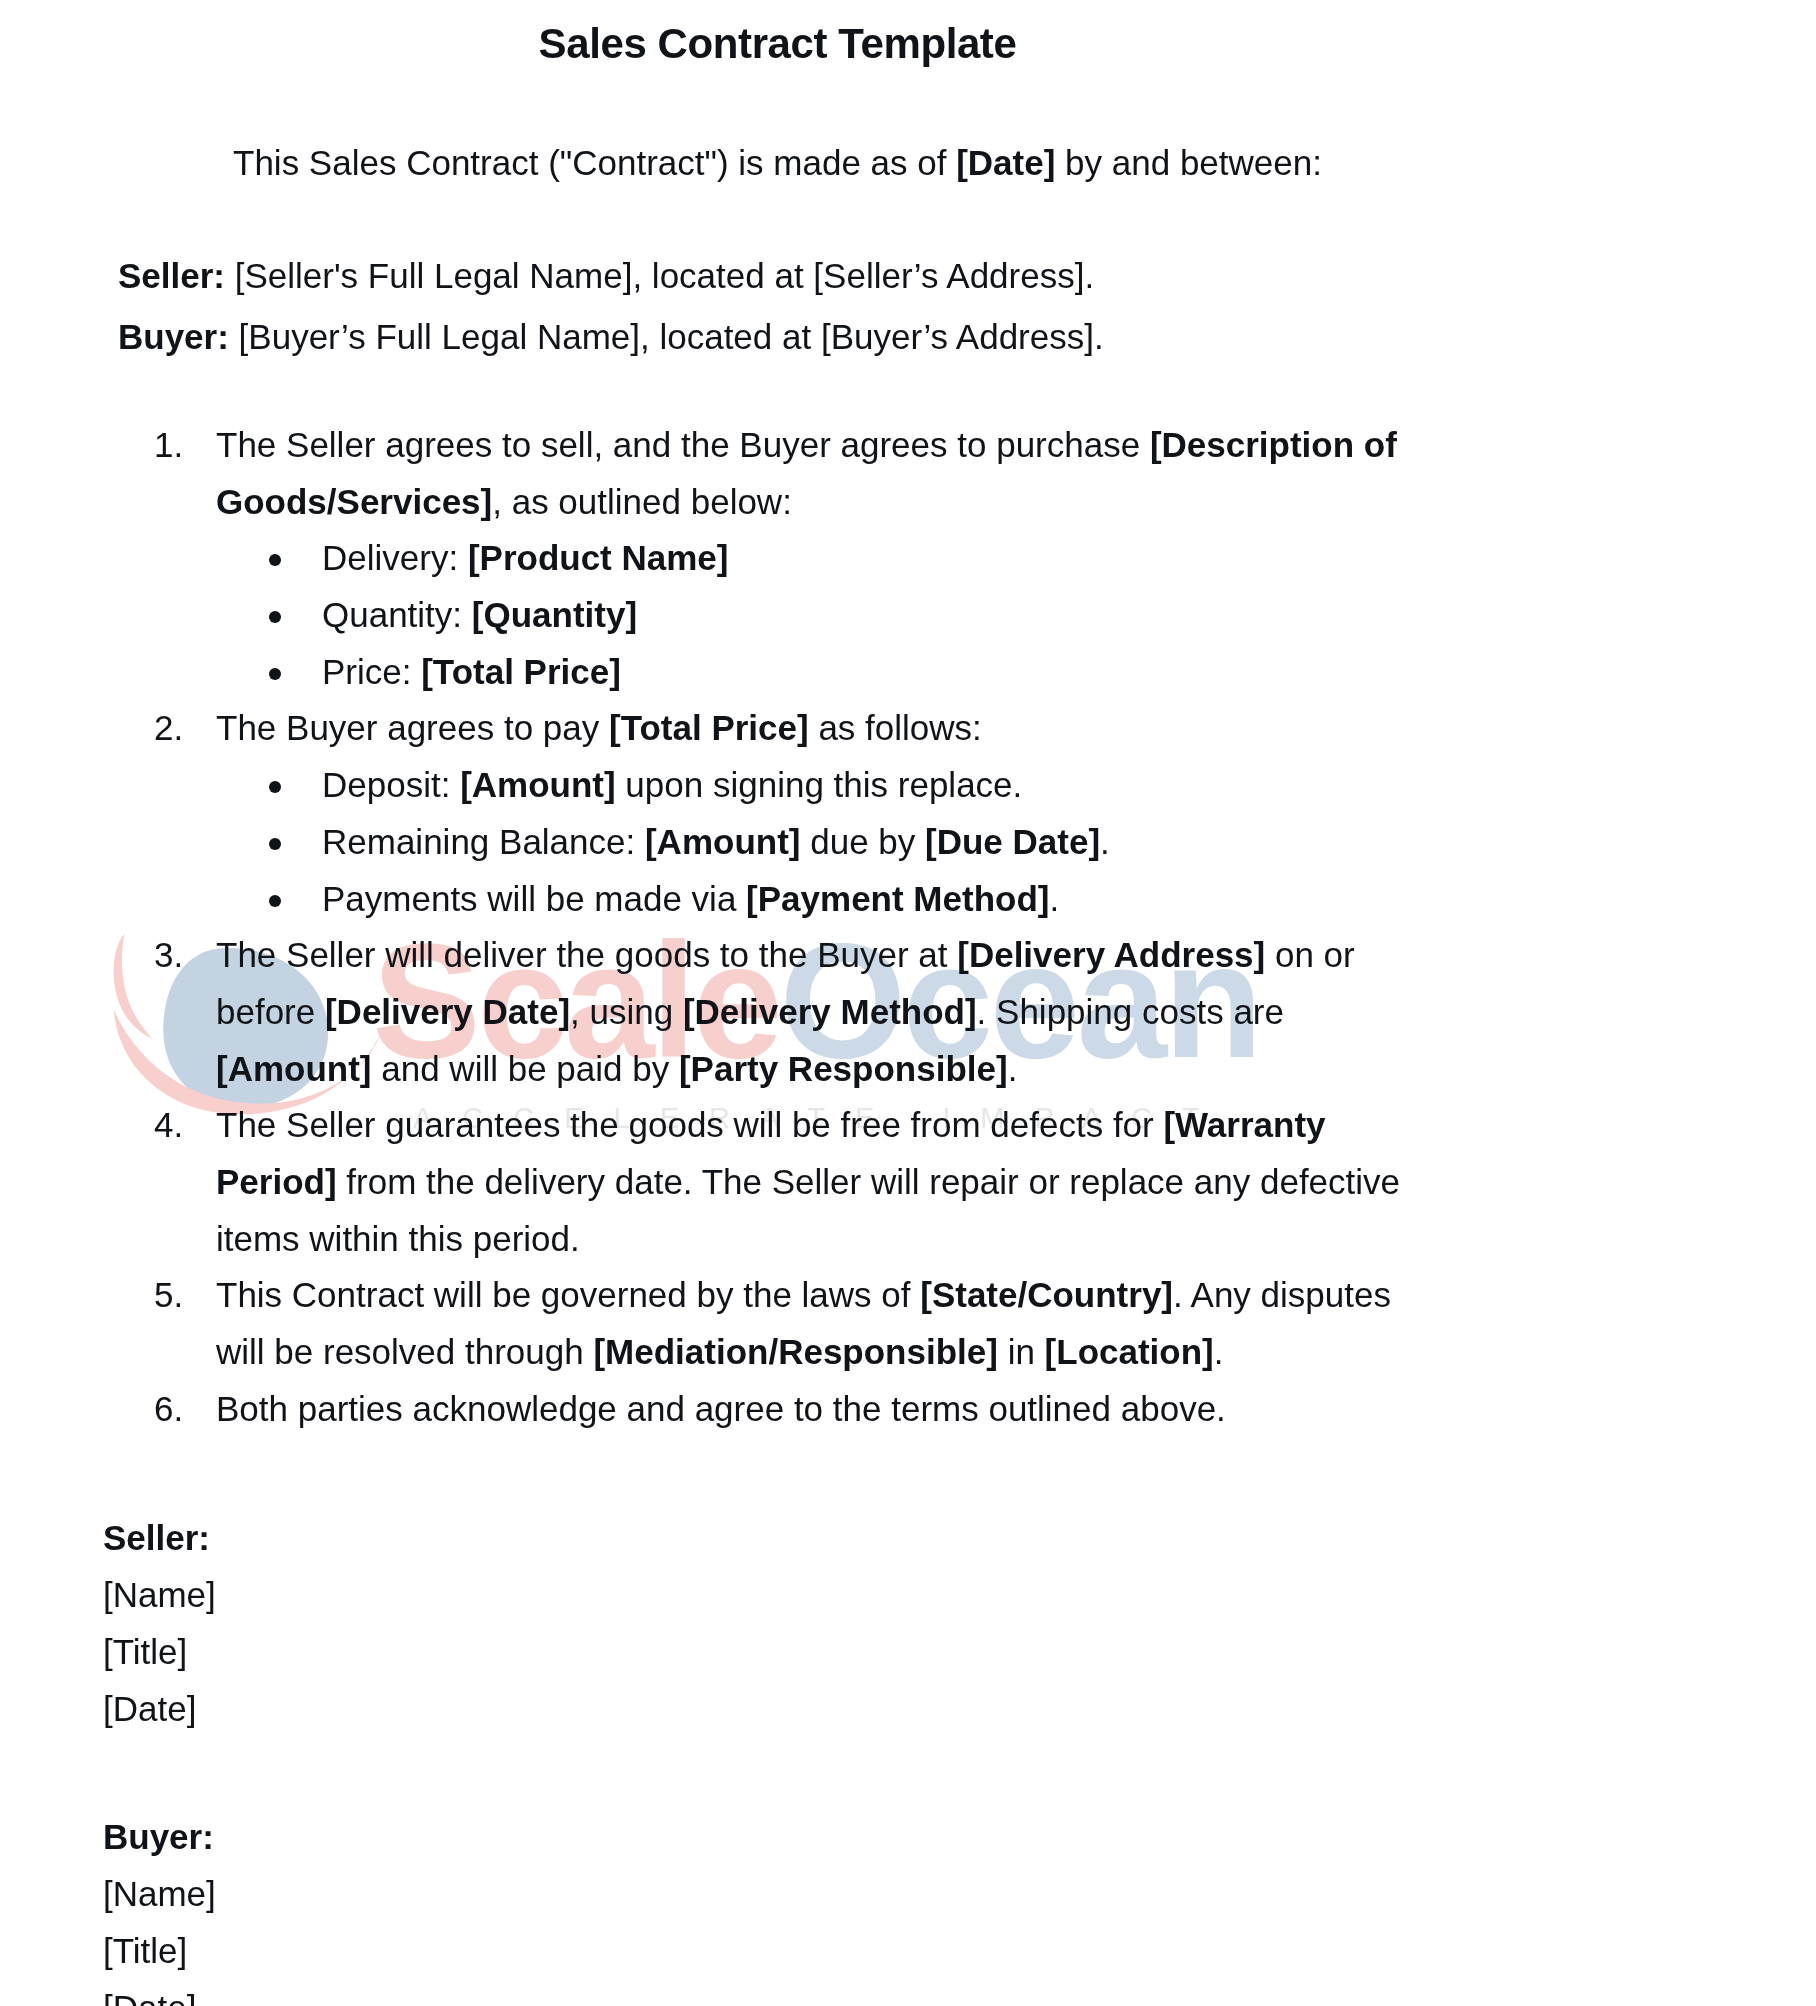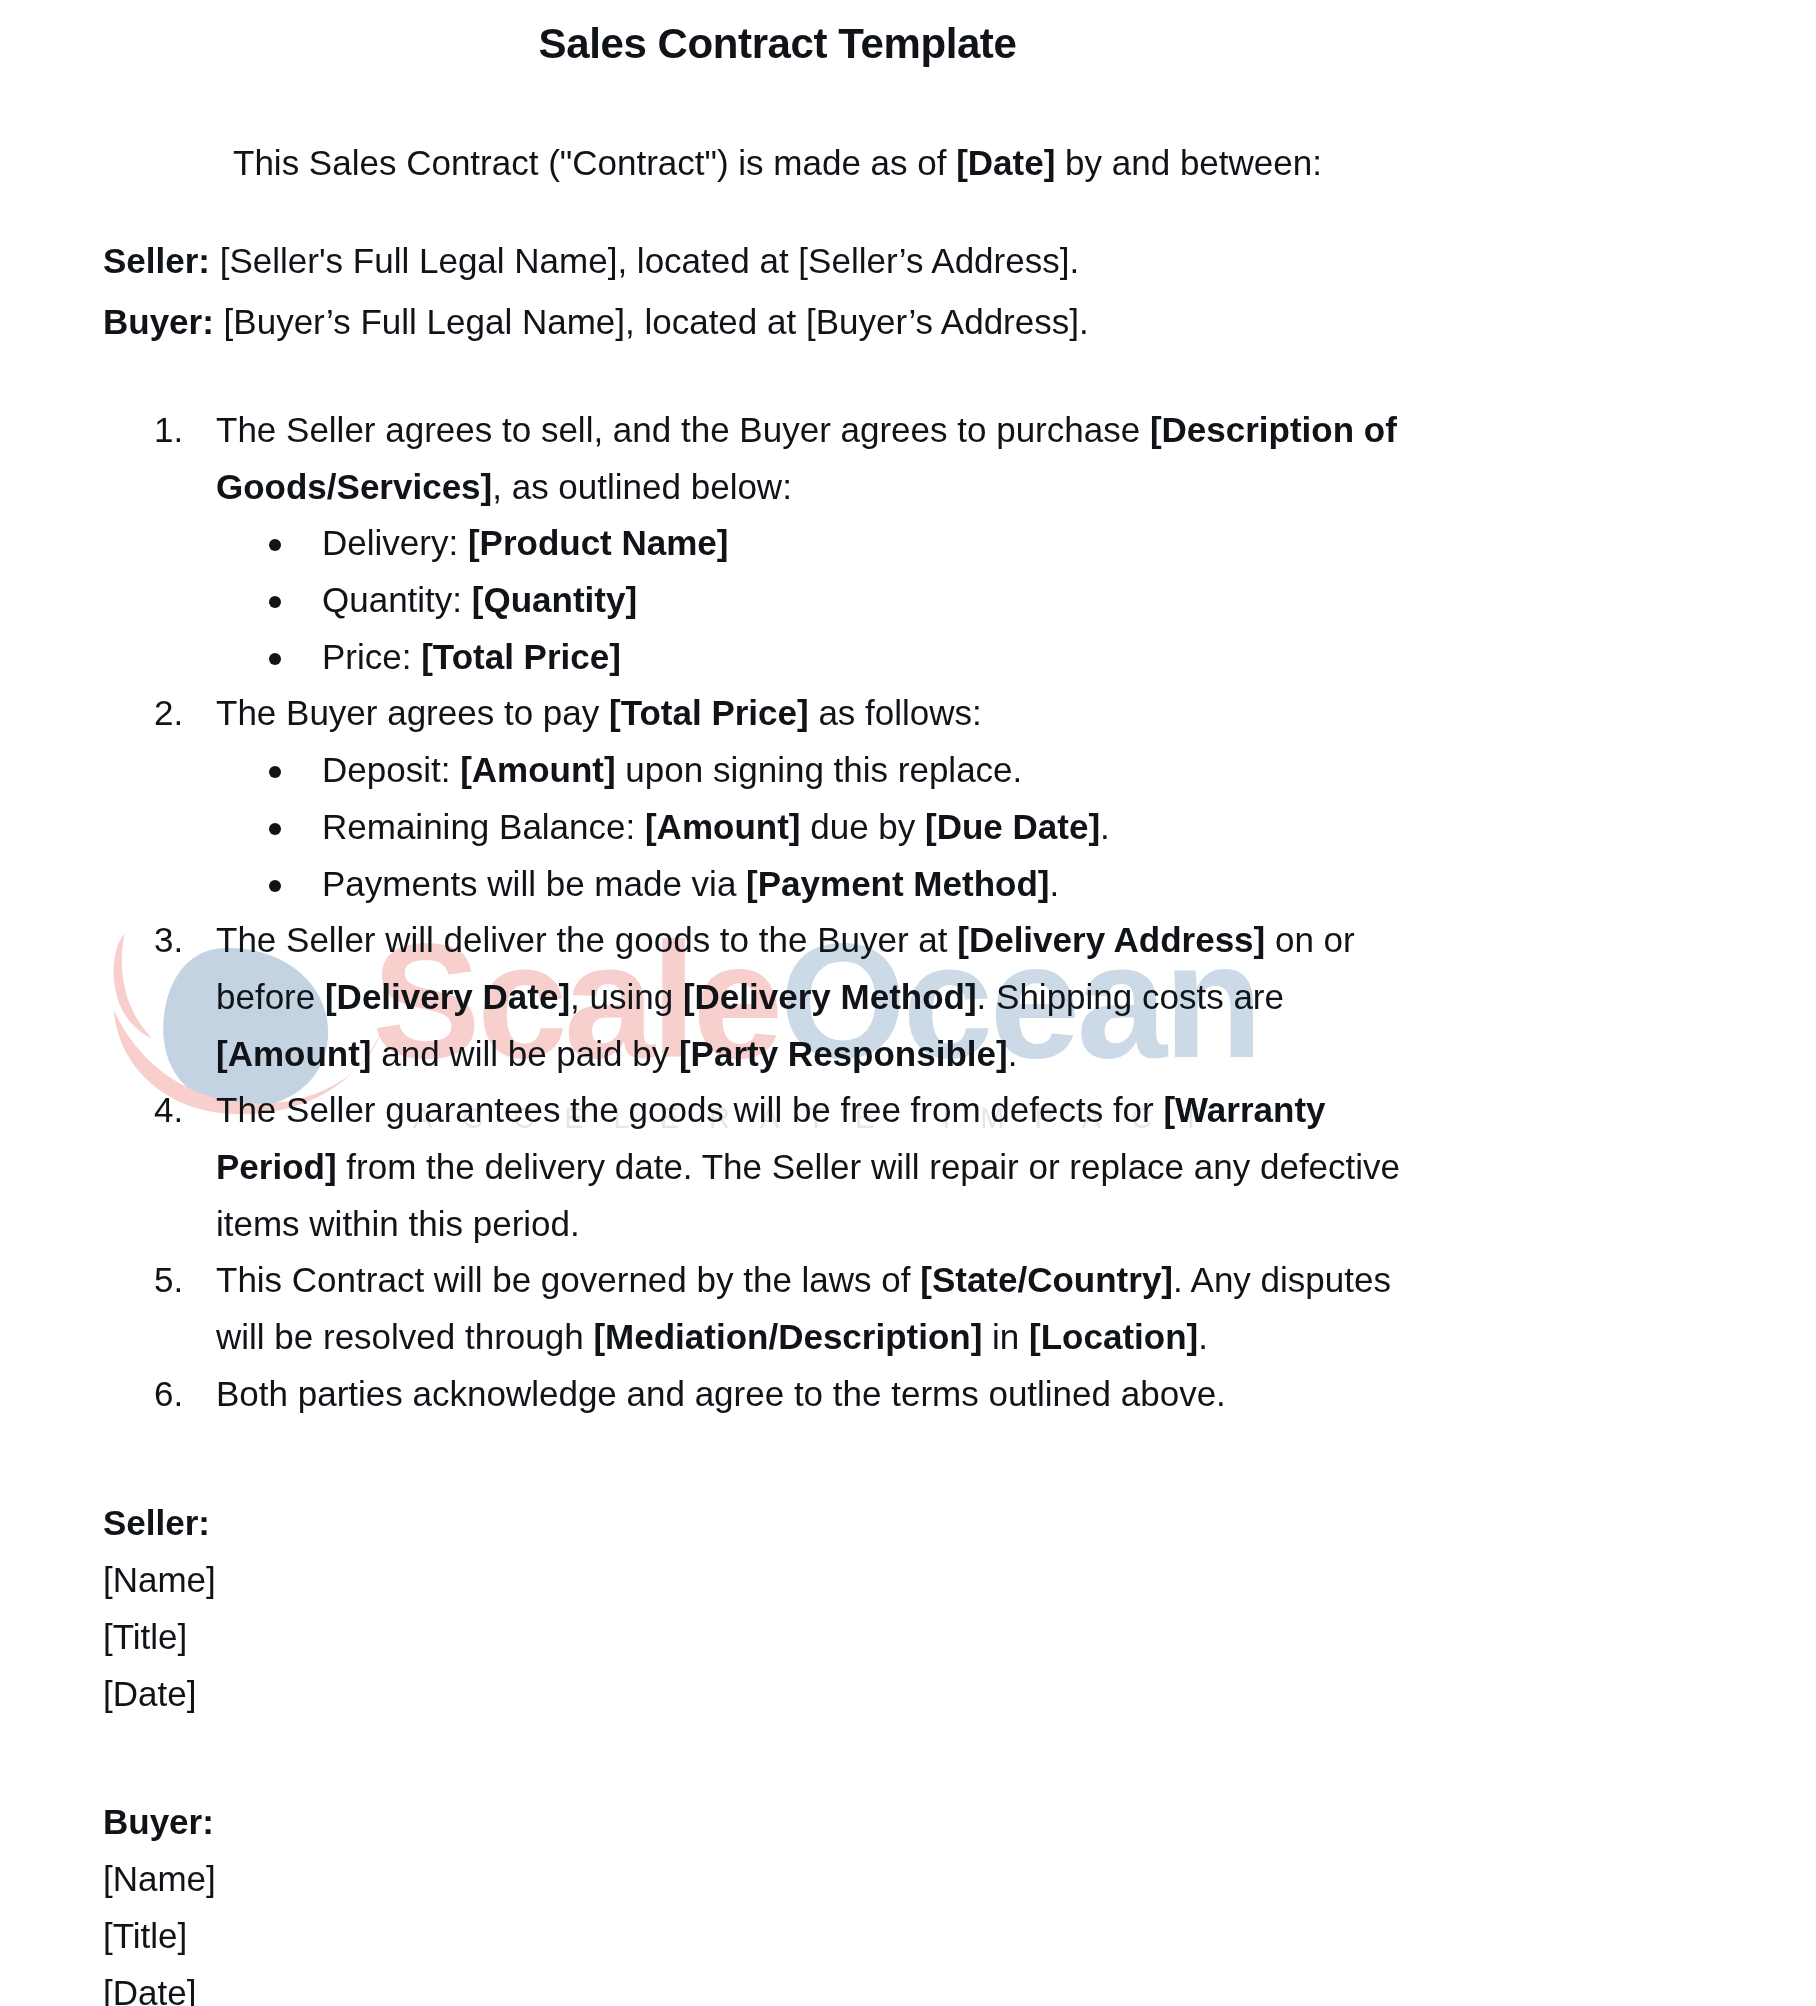--- a/index.html
+++ b/index.html
@@ -82,21 +82,21 @@
     margin: 0;
     padding-top: 72px;
     text-align: center;
     font-size: 35px;
     font-weight: 400;
     line-height: 1.3;
     color: #101418;
   }
 
   .parties {
-    margin: 0;
+    margin: 15px;
     padding-left: 103px;
     padding-top: 55px;
   }
   .party-line {
     font-size: 35px;
     line-height: 1.15;
     margin-bottom: 21px;
     color: #101418;
   }
 
@@ -202,21 +202,21 @@
           <li><span>Quantity: </span><b>[Quantity]</b></li>
           <li><span>Price: </span><b>[Total Price]</b></li>
         </ul></li>
       <li><span><span>The Buyer agrees to pay </span><b>[Total Price]</b><span> as follows:</span></span><ul class="subterms">
           <li><span>Deposit: </span><b>[Amount]</b><span> upon signing this replace.</span></li>
           <li><span>Remaining Balance: </span><b>[Amount]</b><span> due by </span><b>[Due Date]</b><span>.</span></li>
           <li><span>Payments will be made via </span><b>[Payment Method]</b><span>.</span></li>
         </ul></li>
       <li><span><span>The Seller will deliver the goods to the Buyer at </span><b>[Delivery Address]</b><span> on or before </span><b>[Delivery Date]</b><span>, using </span><b>[Delivery Method]</b><span>. Shipping costs are </span><b>[Amount]</b><span> and will be paid by </span><b>[Party Responsible]</b><span>.</span></span></li>
       <li><span><span>The Seller guarantees the goods will be free from defects for </span><b>[Warranty Period]</b><span> from the delivery date. The Seller will repair or replace any defective items within this period.</span></span></li>
-      <li><span><span>This Contract will be governed by the laws of </span><b>[State/Country]</b><span>. Any disputes will be resolved through </span><b>[Mediation/Description]</b><span> in </span><b>[Location]</b><span>.</span></span></li>
+      <li><span><span>This Contract will be governed by the laws of </span><b>[State/Country]</b><span>. Any disputes will be resolved through </span><b>[Mediation/Responsible]</b><span> in </span><b>[Location]</b><span>.</span></span></li>
       <li><span><span>Both parties acknowledge and agree to the terms outlined above.</span></span></li>
     </ol>
 
   <div class="sig-block sig-seller">
     <div class="sig-heading">Seller:</div>
     <div class="sig-line">[Name]</div>
     <div class="sig-line">[Title]</div>
     <div class="sig-line">[Date]</div>
   </div>
 

